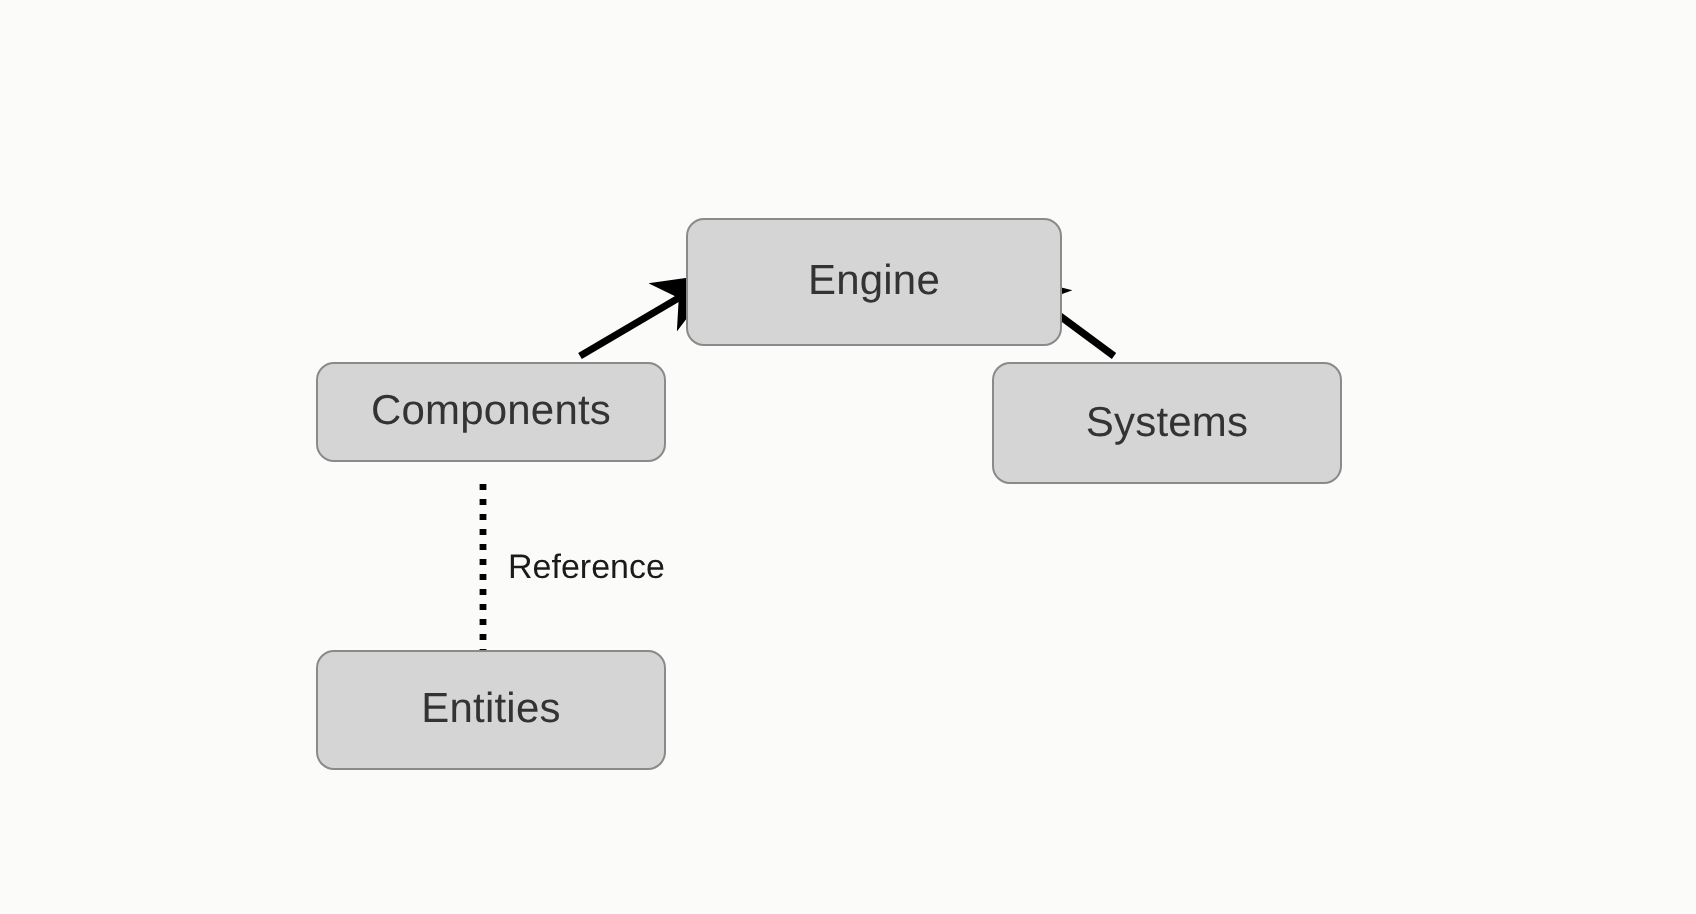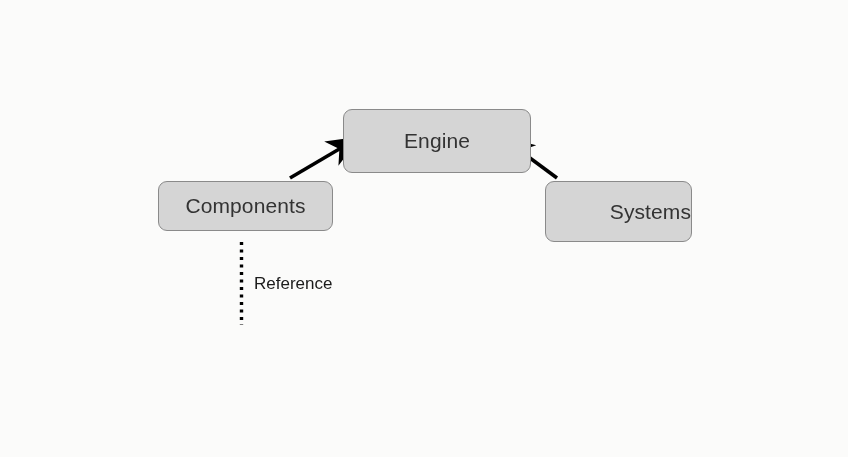--- a/index.html
+++ b/index.html
@@ -50,25 +50,24 @@
     height: 64px;
     margin-top: 41px;
   }
   #node-components {
     left: 158px;
     top: 181px;
     width: 175px;
     height: 50px;
   }
   #node-systems {
-    left: 545px;
+    left: 496px;
     top: 181px;
-    width: 147px;
+    width: 175px;
     height: 61px;
-    justify-content: flex-end;
   }
   #node-entities {
     left: 158px;
     top: 325px;
     width: 175px;
     height: 60px;
   }
   .edge-label {
     position: absolute;
     color: #1b1b1b;
@@ -105,16 +104,19 @@
   </div>
 
   <div class="node" id="node-components">
     <span class="node-label">Components</span>
   </div>
 
   <div class="node" id="node-systems">
     <span class="node-label">Systems</span>
   </div>
 
+  <div class="node" id="node-entities">
+    <span class="node-label">Entities</span>
+  </div>
 
   <div class="edge-label" id="edge-label-reference">Reference</div>
 
 </div>
 
 </body></html>

